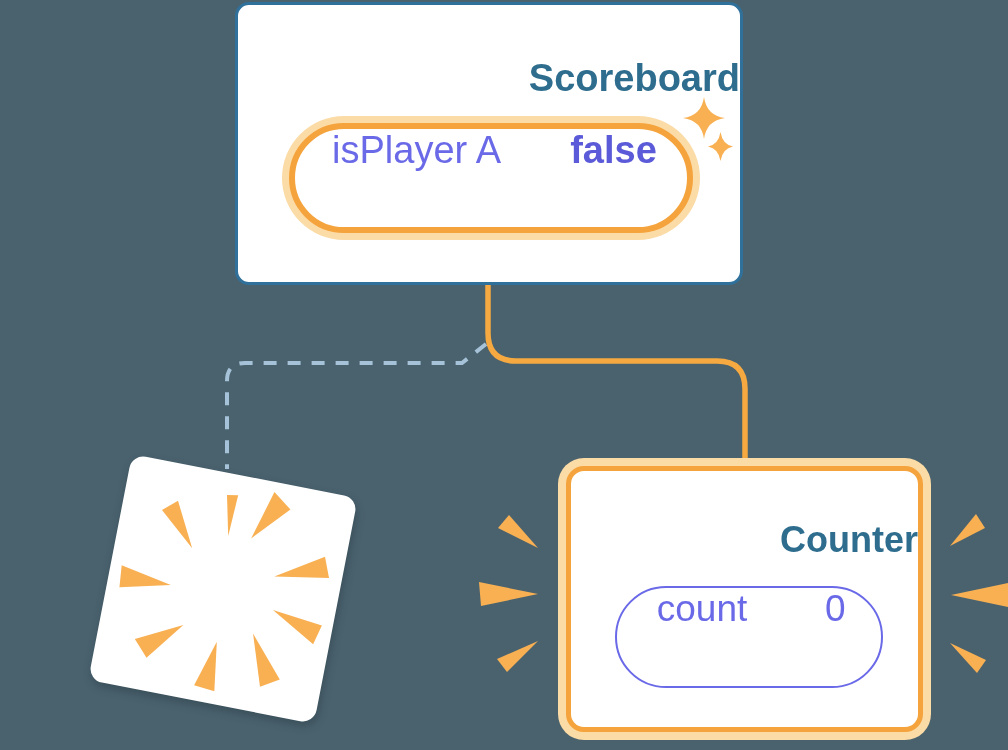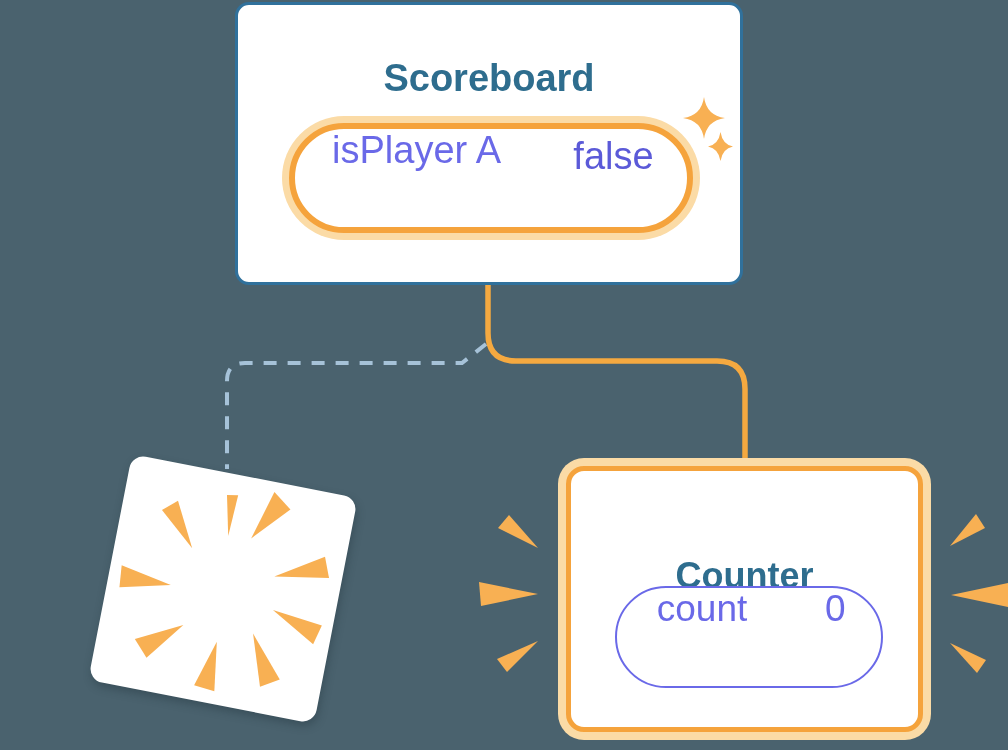--- a/index.html
+++ b/index.html
@@ -19,58 +19,58 @@
   .spark { fill:var(--ray_orange); }
 
   .card {
     position:absolute; background:var(--card);
   }
   .scoreboard {
     left:235px; top:2px; width:508px; height:283px;
     border:3px solid var(--scoreboard_border); border-radius:14px;
   }
   .card-title {
-    position:absolute; width:100%; text-align:center;
+    position:absolute; width:100%; text-align:right;
     color:var(--title_teal); font-weight:600;
   }
   .scoreboard .card-title { top:52px; font-size:38px; }
 
   .pill {
     position:absolute; display:flex; align-items:flex-start;
     background:var(--card); overflow:hidden;
   }
   .pill-highlight {
     left:51px; top:118px; width:404px; height:110px;
     border:6px solid var(--accent_orange); border-radius:60px;
     box-shadow:0 0 0 7px var(--glow_orange);
   }
   .pill-label, .pill-value {
     display:flex; align-items:center; justify-content:center;
     color:var(--state_purple); font-size:38px;
   }
   .pill-highlight .pill-label { flex:0 0 243px; }
-  .pill-highlight .pill-value { flex:1; font-weight:400; color:var(--state_value_purple);margin-top:6px; }
+  .pill-highlight .pill-value { flex:1; font-weight:700; color:var(--state_value_purple); }
   .pill-divider { width:2px; background:var(--accent_orange); }
 
   .sparkles { position:absolute; left:437px; top:86px; width:64px; height:72px; overflow:visible; }
 
   .tilted {
     position:absolute; left:108px; top:474px; width:230px; height:230px;
     background:var(--card); border-radius:14px;
     transform:rotate(11deg);
     box-shadow:2px 4px 9px rgba(30,45,55,0.35);
   }
   .tilted svg { position:absolute; left:0; top:0; }
 
   .counter {
     left:566px; top:466px; width:357px; height:266px;
     border:5px solid var(--accent_orange); border-radius:18px;
     box-shadow:0 0 0 8px var(--glow_orange);
   }
-  .counter .card-title { top:48px; font-size:36px;margin-top:36px; }
+  .counter .card-title { top:48px; font-size:36px; }
   .pill-plain {
     left:44px; top:115px; width:268px; height:102px;
     border:2.5px solid var(--state_purple); border-radius:52px;
   }
   .pill-plain .pill-label { flex:0 0 170px; font-size:37px; }
   .pill-plain .pill-value { flex:1; font-size:37px; }
   .pill-plain .pill-divider { width:2.5px; background:var(--state_purple); }
 </style>
 </head>
 <body>

